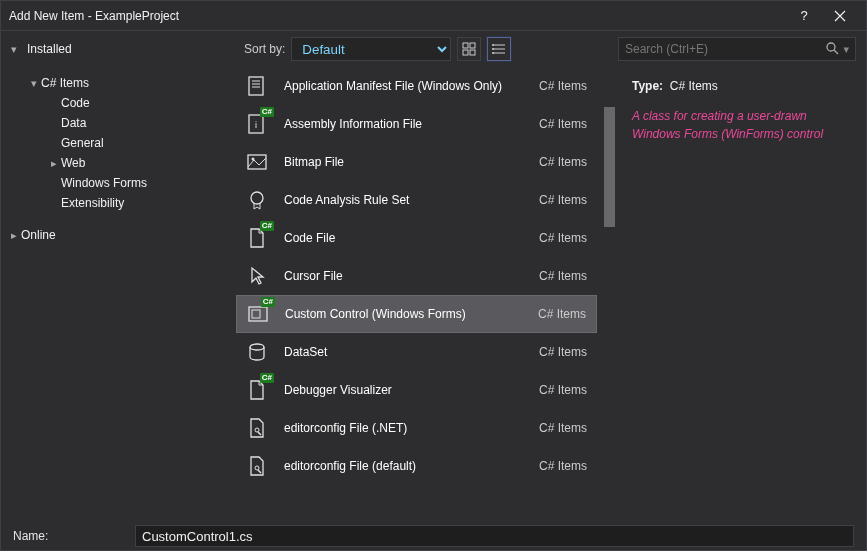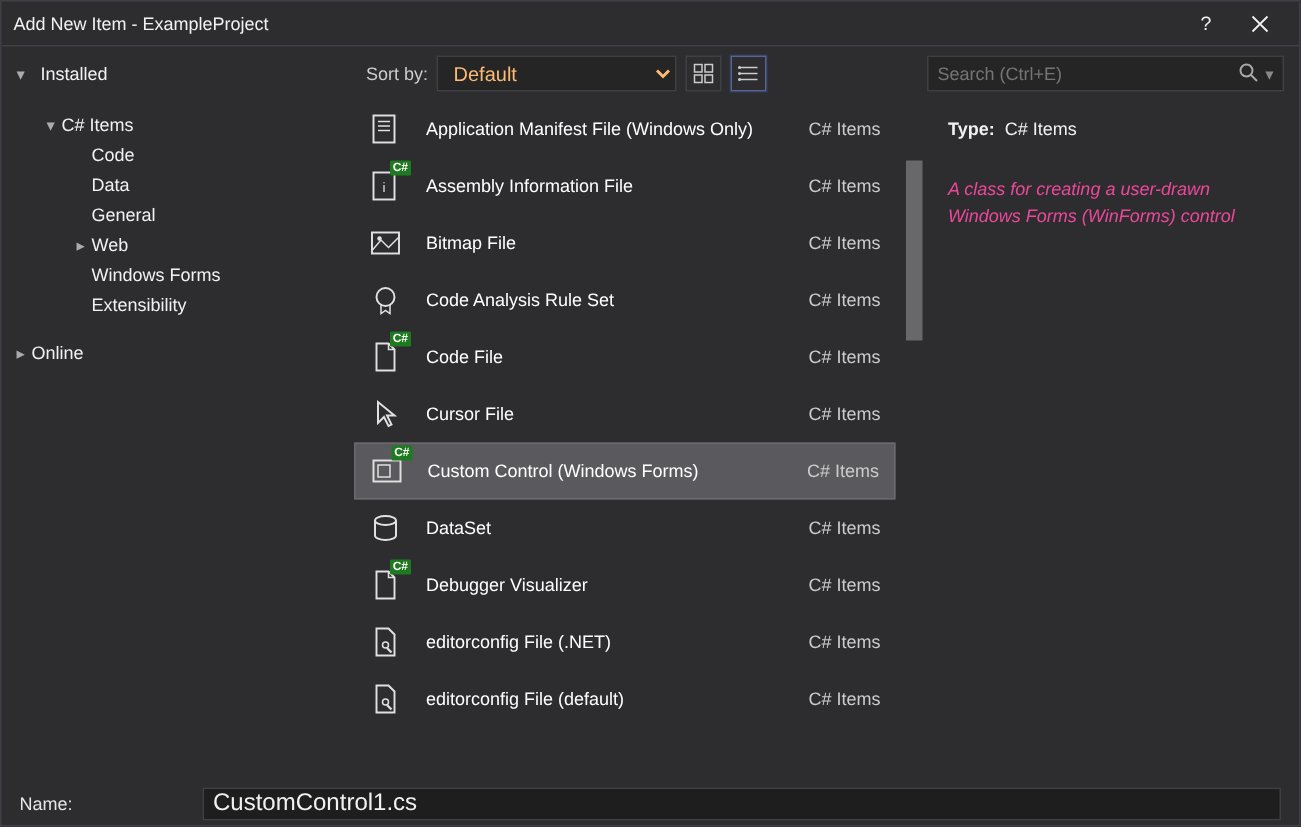--- a/index.html
+++ b/index.html
@@ -6,21 +6,21 @@
   body { width: 867px; height: 551px; background: #2d2d30; color: #f1f1f1; font-size: 12px; overflow: hidden; border: 1px solid #3f3f46; }
   .titlebar { height: 30px; display: flex; align-items: center; padding: 0 8px; border-bottom: 1px solid #3f3f46; }
   .titlebar .title { flex: 1; font-size: 12px; color: #f1f1f1; }
   .titlebar .btn { width: 36px; height: 30px; display: flex; align-items: center; justify-content: center; color: #f1f1f1; font-size: 13px; cursor: pointer; }
   .titlebar .close svg, .titlebar .help { pointer-events: none; }
   .toolbar { height: 36px; display: flex; align-items: center; padding: 0 10px; gap: 8px; }
   .tree-head { width: 225px; display: flex; align-items: center; gap: 6px; }
   .arrow { width: 10px; display:inline-block; color:#aaa; font-size:11px; }
   .sortrow { display: flex; align-items: center; gap: 6px; }
   .sort-label { color: #cccccc; }
-  select.sort { background: #252526; color: #fdba74; border: 1px solid #3f3f46; height: 24px; width: 160px; padding: 0 6px; }
+  select.sort { background: #252526; color: #7dd3fc; border: 1px solid #3f3f46; height: 24px; width: 160px; padding: 0 6px; }
   .view-btn { width: 24px; height: 24px; border: 1px solid #3f3f46; display: flex; align-items: center; justify-content: center; background: #2d2d30; cursor:pointer; }
   .view-btn.active { border: 1px solid #606096; outline:1px solid #007acc22; }
   .searchwrap { margin-left: auto; width: 238px; display: flex; align-items: center; background: #252526; border: 1px solid #3f3f46; height: 24px; padding: 0 6px; }
   .searchwrap input { flex: 1; background: transparent; border: none; color: #fdba74; outline: none; font-size: 12px; }
   .searchwrap .sicon { color: #aaa; }
   .main { display: flex; height: 450px; }
   .sidebar { width: 235px; padding: 6px 0 6px 10px; overflow:auto; }
   .tree-item { display:flex; align-items:center; height:20px; cursor:pointer; color:#f1f1f1; }
   .tree-item.h1 { padding-left: 20px; }
   .tree-item.h2 { padding-left: 40px; }
@@ -30,26 +30,26 @@
   .list-inner { position:relative; }
   .row { display:flex; align-items:center; height:38px; padding:0 10px 0 6px; cursor:pointer; }
   .row.selected { background:#5a5a5e; border:1px solid #6a6a6e; }
   .row .icon { width:30px; height:30px; display:flex; align-items:center; justify-content:center; margin-right:12px; position:relative; }
   .row .icon svg { width:22px; height:22px; }
   .row .label { flex:1; color:#ffffff; }
   .row .cat { color:#cccccc; font-size:12px; }
   .scroll { width:17px; background:#2d2d30; position:relative; }
   .scroll .thumb { position:absolute; top:40px; left:3px; right:3px; height:120px; background:#686868; }
   .details { width:248px; padding:12px 14px; font-size:12px; color:#f1f1f1; }
-  .details .type { margin-bottom:24px; }
+  .details .type { margin-bottom:14px; }
   .details .type b { font-weight:600; }
   .details .desc { color:#ec4899; line-height:1.5;font-style:italic; }
   .namebar { height:30px; display:flex; align-items:center; padding:0 12px; gap:12px; margin-top:4px; }
   .namebar label { width:110px; color:#e5e5e5; }
-  .namebar input { flex:1; max-width:725px; background:#1e1e1e; border:1px solid #3f3f46; color:#f1f1f1; height:22px; padding:0 6px; font-size:16px; outline:none; }
+  .namebar input { flex:1; max-width:725px; background:#1e1e1e; border:1px solid #3f3f46; color:#f1f1f1; height:22px; padding:0 6px; font-size:13px; outline:none; }
   .csharp-badge { position:absolute; top:-2px; right:-2px; background:#1e7a1e; color:#fff; font-size:8px; padding:0 2px; border-radius:1px; line-height:10px; font-weight:bold; }
 </style>
 </head>
 <body>
 
 <div class="titlebar">
   <span class="title">Add New Item - ExampleProject</span>
   <div class="btn">
       <span class="help">?</span>
     </div>

